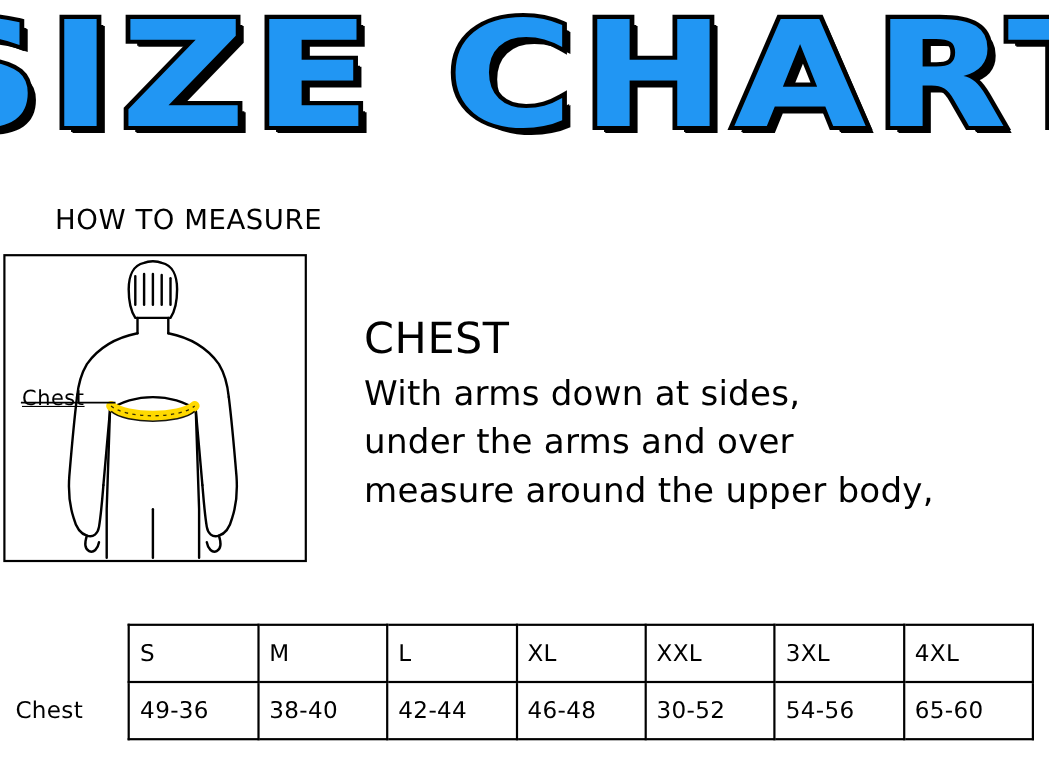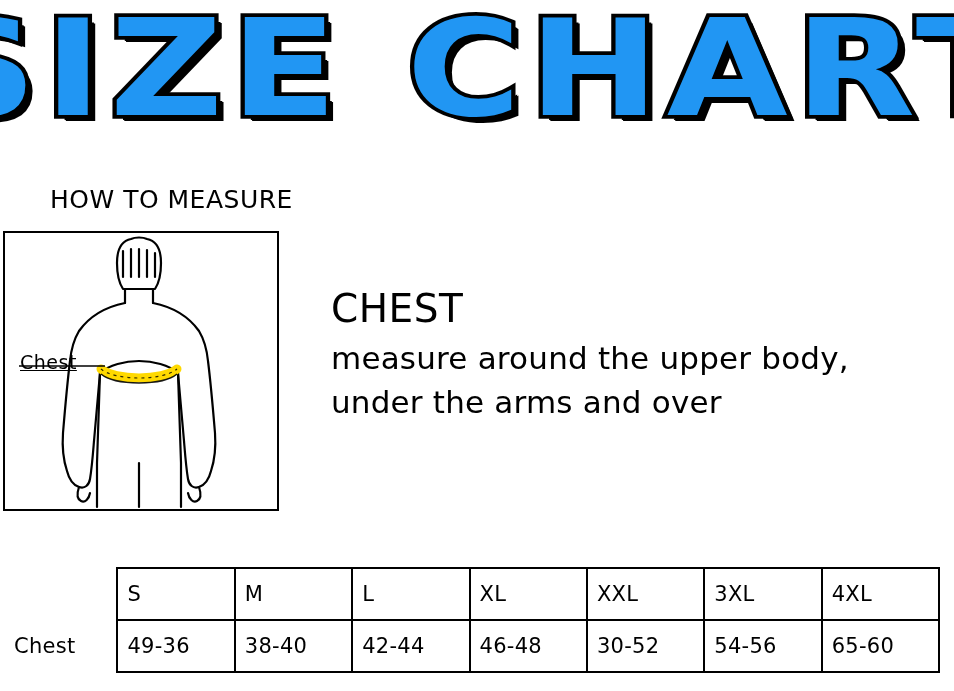--- a/index.html
+++ b/index.html
@@ -184,22 +184,23 @@
     </g>
 
     <line x1="14" y1="133" x2="100" y2="133" stroke="#000000" stroke-width="1.6"></line>
   </svg>
 </div>
 <div class="chest-label">Chest</div>
 
 <div class="desc">
   <div class="desc-title">CHEST</div>
   <div class="desc-body">
+    <div>With arms down at sides,</div>
+    <div>under the arms and over</div>
     <div>measure around the upper body,</div>
-    <div>under the arms and over</div>
   </div>
 </div>
 
 <div class="table-wrap">
   <table class="size-table">
     <tbody>
         <tr>
       <td class="corner"></td>
       <td>S</td>
       <td>M</td>

